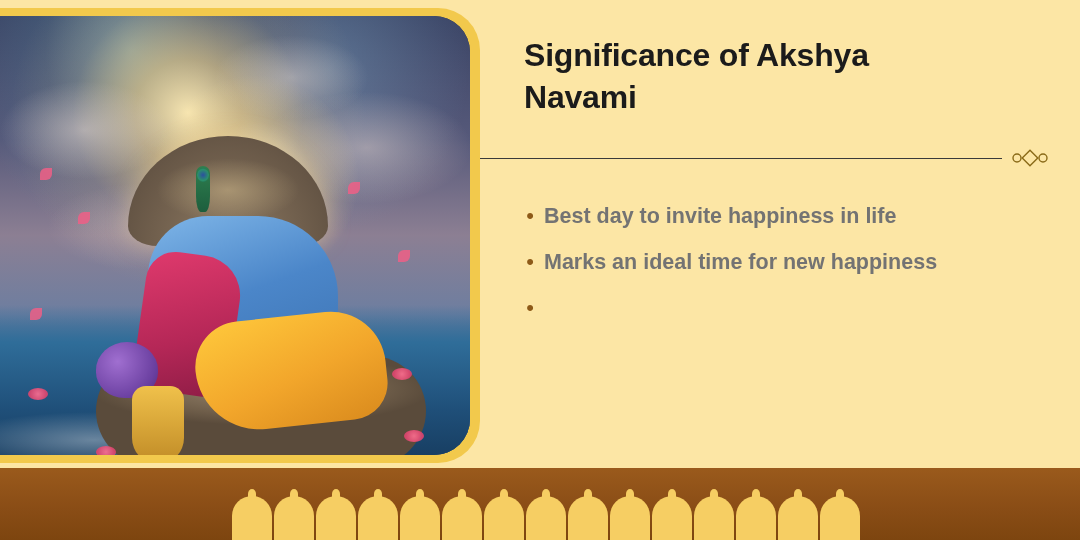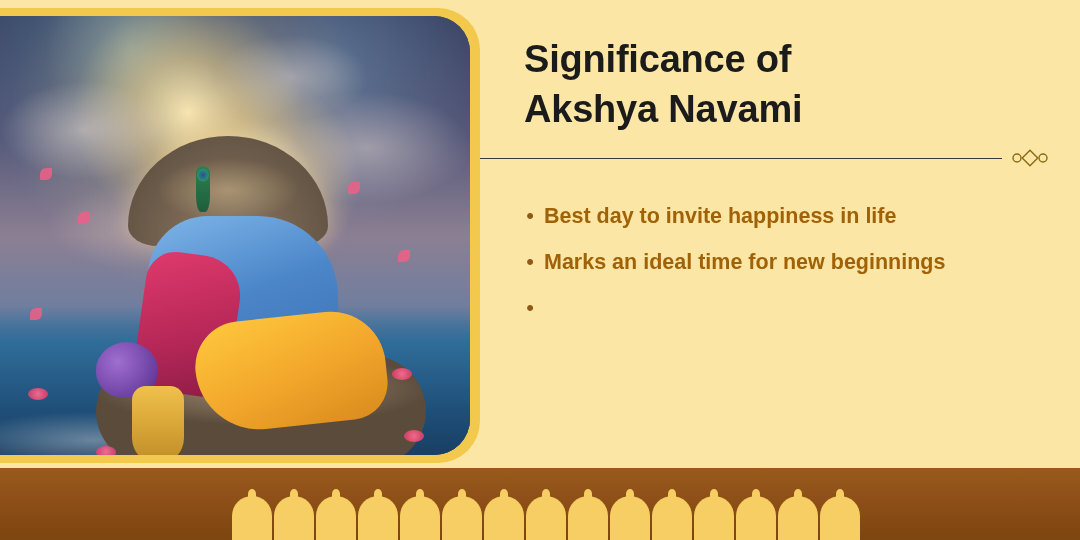--- a/index.html
+++ b/index.html
@@ -121,21 +121,21 @@
     background: #ef5f86; opacity: .85;
   }
 
   
   .content {
     position: absolute;
     left: 524px; top: 34px;
     width: 520px;
   }
   .title {
-    font-size: 38px;
+    font-size: 32px;
     font-weight: 700;
     color: #1b1b1b;
     line-height: 1.32;
     letter-spacing: -0.2px;
     max-width: 400px;
   }
   .divider-row {
     position: absolute;
     left: 480px; top: 146px;
     width: 572px;
@@ -167,21 +167,21 @@
     width: 28px;
     color: #8d5a18;
     font-size: 22px;
     line-height: 40px;
     text-align: center;
   }
   .bullet-text {
     flex: 1 1 auto;
     font-size: 21.5px;
     font-weight: 700;
-    color: #a16207;
+    color: #737373;
     line-height: 40px;
     max-width: 460px;
   }
 
   
   .bottom-bar {
     position: absolute;
     left: 0; bottom: 0;
     width: 100%; height: 72px;
     background: linear-gradient(180deg, #9a5a1c 0%, #8a4d16 55%, #7d450f 100%);
@@ -257,21 +257,21 @@
   </div>
 </div>
 
 <div class="bullets">
   <div class="bullet">
     <div class="bullet-dot">•</div>
     <div class="bullet-text">Best day to invite happiness in life</div>
   </div>
   <div class="bullet">
     <div class="bullet-dot">•</div>
-    <div class="bullet-text">Marks an ideal time for new beginnings</div>
+    <div class="bullet-text">Marks an ideal time for new happiness</div>
   </div>
   <div class="bullet">
     <div class="bullet-dot">•</div>
   </div>
 </div>
 
 <div class="bottom-bar">
   <div class="arches">
       <div class="arch"></div>
       <div class="arch"></div>

